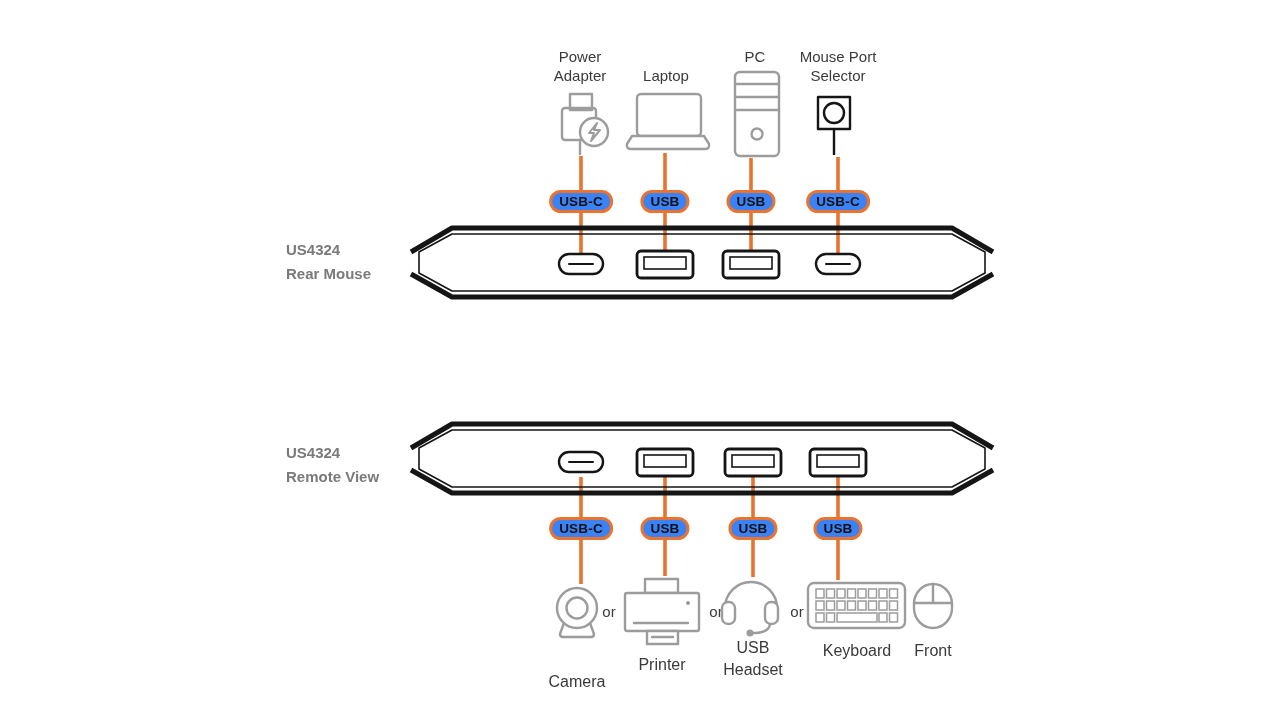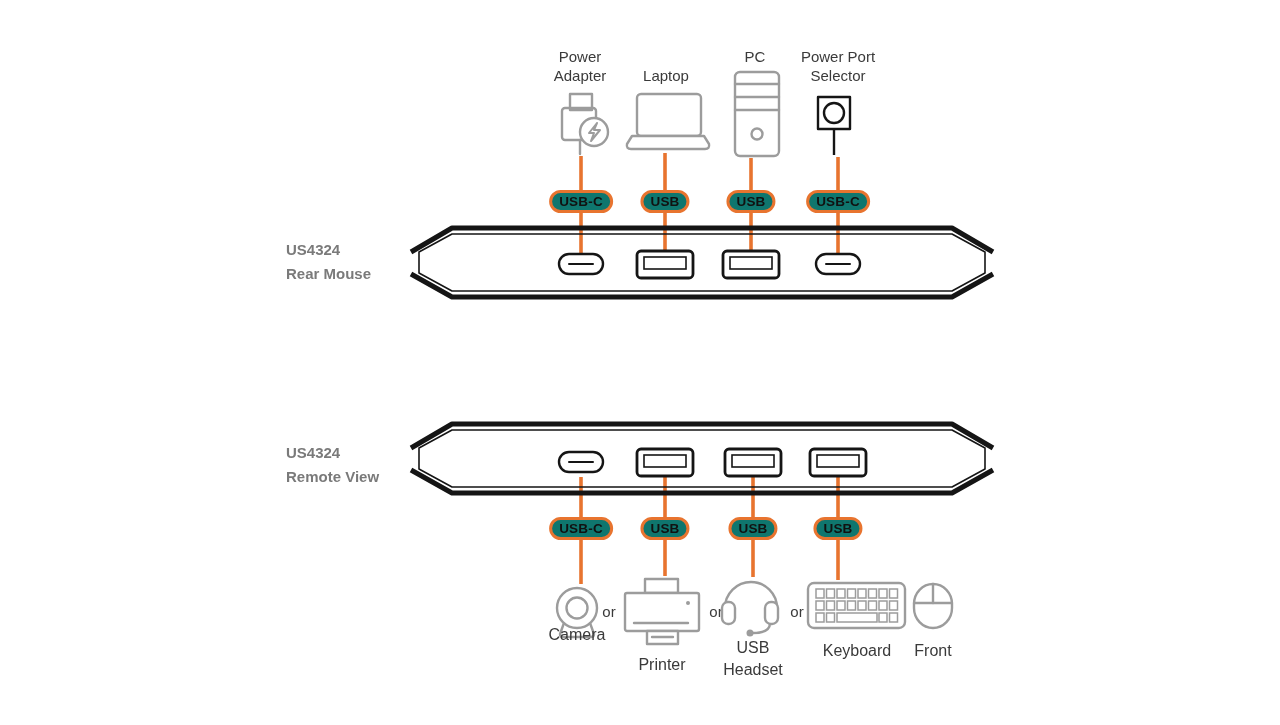--- a/index.html
+++ b/index.html
@@ -31,21 +31,21 @@
   
   .icon{position:absolute;}
   .lbl{position:absolute;transform:translateX(-50%);text-align:center;
        color:var(--text-dark);font-size:15px;line-height:19px;white-space:nowrap;}
   .lbl-b{position:absolute;transform:translateX(-50%);text-align:center;
        color:var(--text-dark);font-size:16px;line-height:22px;white-space:nowrap;}
   .or{position:absolute;transform:translateX(-50%);color:var(--text-dark);font-size:15px;}
   .title{position:absolute;color:var(--title-gray);font-size:15px;font-weight:bold;line-height:24px;white-space:nowrap;}
   .badge{
     position:absolute;transform:translateX(-50%);box-sizing:border-box;height:23px;
-    border:3px solid var(--accent-orange);border-radius:13px;background:#0f766e;
+    border:3px solid var(--accent-orange);border-radius:13px;background:#3b82f6;
     color:#111;font-size:13.5px;font-weight:bold;display:flex;align-items:center;justify-content:center;
     padding:8px 7px;letter-spacing:0.2px;
   }
 </style>
 </head>
 <body>
 
 <div class="canvas">
 
   <svg class="bg-svg" width="1280" height="725" viewBox="0 0 1280 725">
@@ -111,21 +111,21 @@
     </g>
   </svg>
 
   <div class="lbl" style="left:580px;top:47px">
     <div>Power</div>
     <div>Adapter</div>
   </div>
   <div class="lbl" style="left:666px;top:66px">Laptop</div>
   <div class="lbl" style="left:755px;top:47px">PC</div>
   <div class="lbl" style="left:838px;top:47px">
-    <div>Power Port</div>
+    <div>Mouse Port</div>
     <div>Selector</div>
   </div>
 
   <svg class="icon" style="left:556px;top:88px" width="56" height="72" viewBox="0 0 56 72">
     <rect class="gicon" x="14" y="6" width="22" height="16"></rect>
     <rect class="gicon" x="6" y="20" width="34" height="32" rx="3"></rect>
     <line class="gicon" x1="24" y1="52" x2="24" y2="66"></line>
     <circle class="gicon wfill" cx="38" cy="44" r="14"></circle>
     <path class="gicon" style="stroke-width:2" d="M41 35 L33 45 H38 L35 53 L44 42 H38 Z"></path>
   </svg>
@@ -224,21 +224,21 @@
       <rect class="gicon-thin" x="73" y="32" width="8" height="9"></rect>
       <rect class="gicon-thin" x="83.5" y="32" width="8" height="9"></rect>
   </svg>
 
   <svg class="icon" style="left:910px;top:582px" width="46" height="48" viewBox="0 0 46 48">
     <rect class="gicon" x="4" y="2" width="38" height="44" rx="19" ry="20"></rect>
     <line class="gicon" x1="23" y1="2" x2="23" y2="21"></line>
     <line class="gicon" x1="4" y1="21" x2="42" y2="21"></line>
   </svg>
 
-  <div class="lbl-b" style="left:577px;top:624px">Camera</div>
+  <div class="lbl-b" style="left:577px;top:671px">Camera</div>
   <div class="lbl-b" style="left:662px;top:654px">Printer</div>
   <div class="lbl-b" style="left:753px;top:637px">
     <div>USB</div>
     <div>Headset</div>
   </div>
   <div class="lbl-b" style="left:857px;top:640px">Keyboard</div>
   <div class="lbl-b" style="left:933px;top:640px">Front</div>
 
 </div>
 

